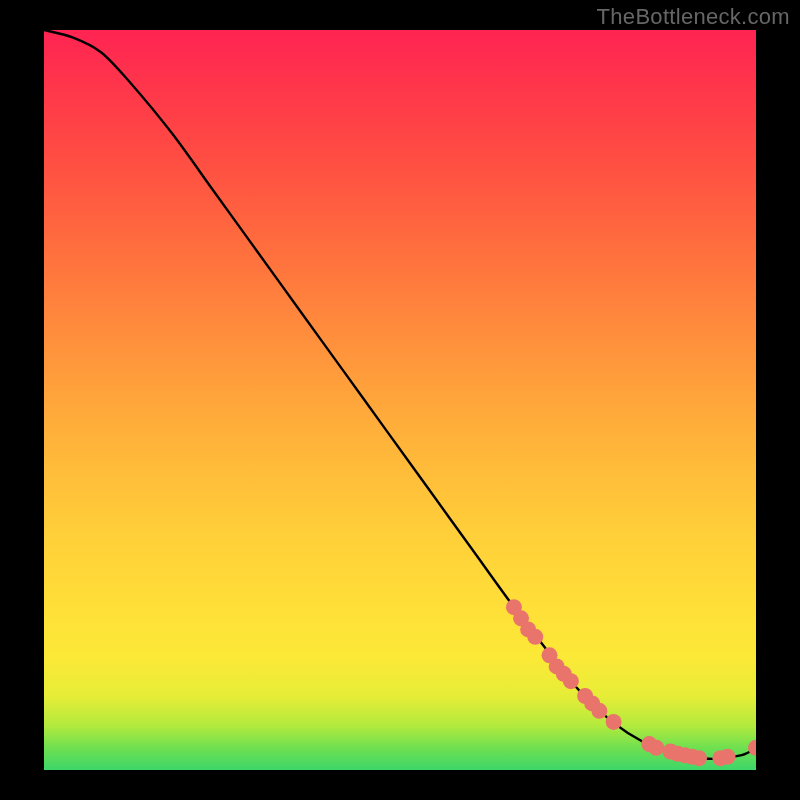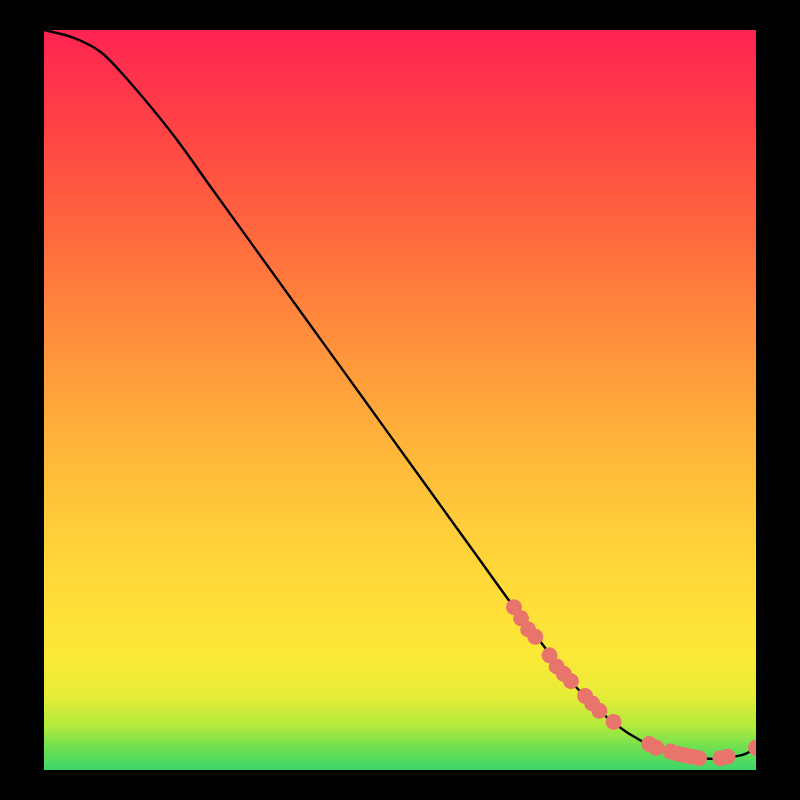--- a/index.html
+++ b/index.html
@@ -35,20 +35,21 @@
     height: 740px;
   }
   .plot svg {
     display: block;
   }
 </style>
 </head>
 <body>
 
 <div class="frame">
+  <div class="watermark">TheBottleneck.com</div>
 
   <div class="plot">
     <svg id="chart-svg" width="712" height="740" viewBox="0 0 712 740" preserveAspectRatio="none">
       <defs>
         <linearGradient id="bg-grad" x1="0" y1="1" x2="0" y2="0">
             <stop offset="0.00%" stop-color="#3dd66a"></stop>
             <stop offset="3.00%" stop-color="#6fe050"></stop>
             <stop offset="6.00%" stop-color="#b3ea3d"></stop>
             <stop offset="10.00%" stop-color="#e6ed37"></stop>
             <stop offset="15.00%" stop-color="#fbe937"></stop>

